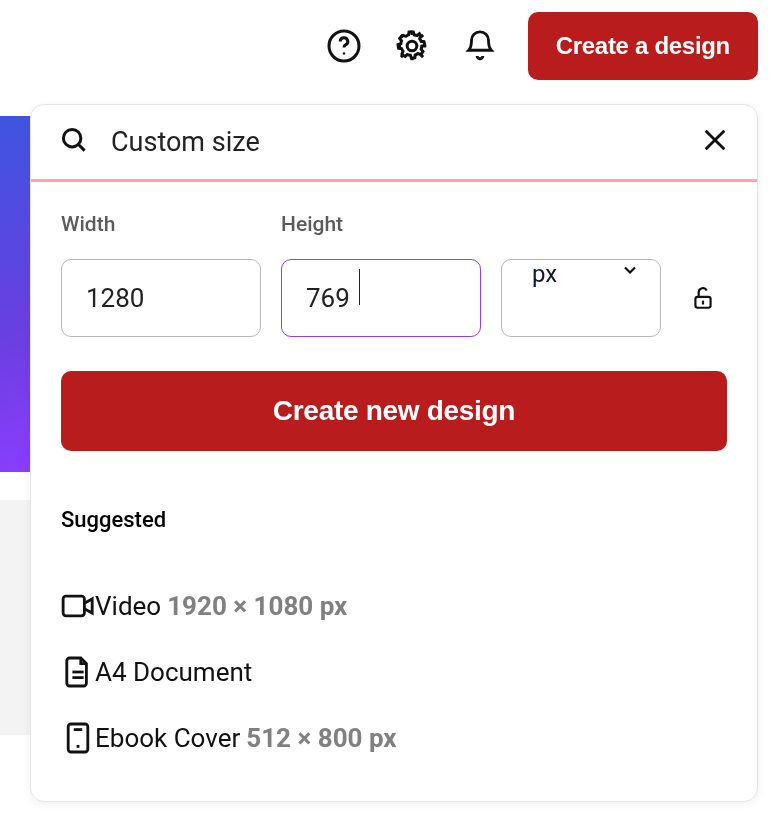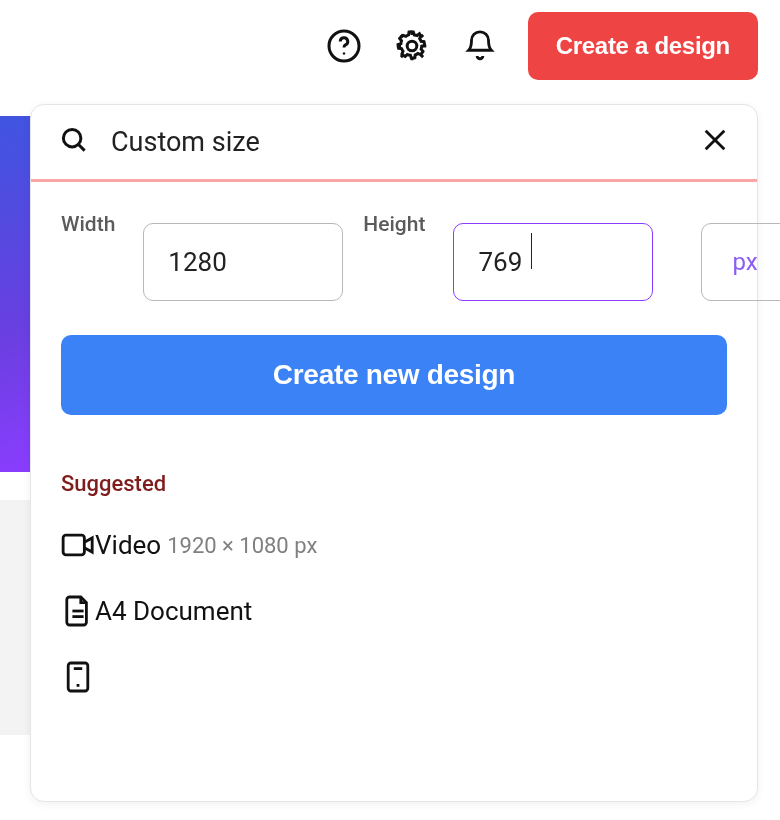--- a/index.html
+++ b/index.html
@@ -24,21 +24,21 @@
     .icon-btn {
       width: 40px;
       height: 40px;
       display: flex;
       align-items: center;
       justify-content: center;
       cursor: pointer;
       color: #111;
     }
     .create-design-btn {
-      background: #ef4444;
+      background: #b91c1c;
       color: #fff;
       font-weight: 700;
       font-size: 24px;
       border: none;
       border-radius: 10px;
       padding: 20px 28px;
       cursor: pointer;
       letter-spacing: -0.3px;
     }
 
@@ -101,22 +101,22 @@
       padding: 30px 30px 0 30px;
     }
 
     .field-row {
       display: flex;
       gap: 20px;
       align-items: flex-end;
     }
     .field {
       display: flex;
-      flex-direction: row;
-      gap: 28px;
+      flex-direction: column;
+      gap: 12px;
     }
     .field-label {
       font-size: 21px;
       color: #5b5b5b;
       font-weight: 500;
     }
     .text-input {
       height: 78px;
       border: 1px solid #b8b8b8;
       border-radius: 10px;
@@ -132,60 +132,60 @@
     }
     .width-field .text-input { width: 200px; }
     .height-field .text-input { width: 200px; }
 
     .unit-select {
       height: 78px;
       width: 160px;
       border: 1px solid #b8b8b8;
       border-radius: 10px;
       display: flex;
-      align-items: center;
+      align-items: flex-start;
       justify-content: space-between;
       padding: 0 20px 0 30px;
       font-size: 24px;
-      color: #8b5cf6;
+      color: #0f172a;
       cursor: pointer;
     }
 
     .lock-btn {
       height: 78px;
       width: 44px;
       display: flex;
       align-items: center;
       justify-content: center;
       cursor: pointer;
       color: #222;
     }
 
     .create-new-btn {
       margin-top: 34px;
       width: 100%;
       height: 80px;
-      background: #3b82f6;
+      background: #b91c1c;
       color: #fff;
       border: none;
       border-radius: 10px;
       font-size: 28px;
       font-weight: 700;
       cursor: pointer;
       letter-spacing: -0.3px;
     }
 
     .suggested {
       padding: 56px 30px 0 30px;
     }
     .suggested-label {
       font-size: 22px;
-      color: #7f1d1d;
+      color: #000000;
       font-weight: 500;
-      margin-bottom: 16px;
+      margin-bottom: 41px;
     }
     .suggested-item {
       display: flex;
       align-items: center;
       padding: 16px 0;
       cursor: pointer;
     }
     .suggested-item .item-icon {
       width: 34px;
       height: 34px;
@@ -194,23 +194,23 @@
       justify-content: center;
       flex-shrink: 0;
       color: #111;
     }
     .suggested-item .item-name {
       font-size: 26px;
       color: #111;
       font-weight: 400;
     }
     .suggested-item .item-dims {
-      font-size: 22px;
+      font-size: 26px;
       color: #808080;
-      font-weight: 400;
+      font-weight: 700;
       margin-left: 6px;
     }
 
     
     .text-cursor {
       position: absolute;
       width: 1px;
       height: 36px;
       background: #222;
     }
@@ -334,16 +334,18 @@
     </div>
 
     <div class="suggested-item">
       <span class="item-icon">
         <svg width="28" height="34" viewBox="0 0 20 24" fill="none" stroke="#111" stroke-width="2">
           <rect x="3" y="2" width="14" height="20" rx="2"></rect>
           <line x1="7" y1="6" x2="13" y2="6"></line>
           <line x1="9" y1="18" x2="11" y2="18"></line>
         </svg>
       </span>
+      <span class="item-name">Ebook Cover</span>
+      <span class="item-dims">512 × 800 px</span>
     </div>
   </div>
 
 </div>
 
 </body></html>

